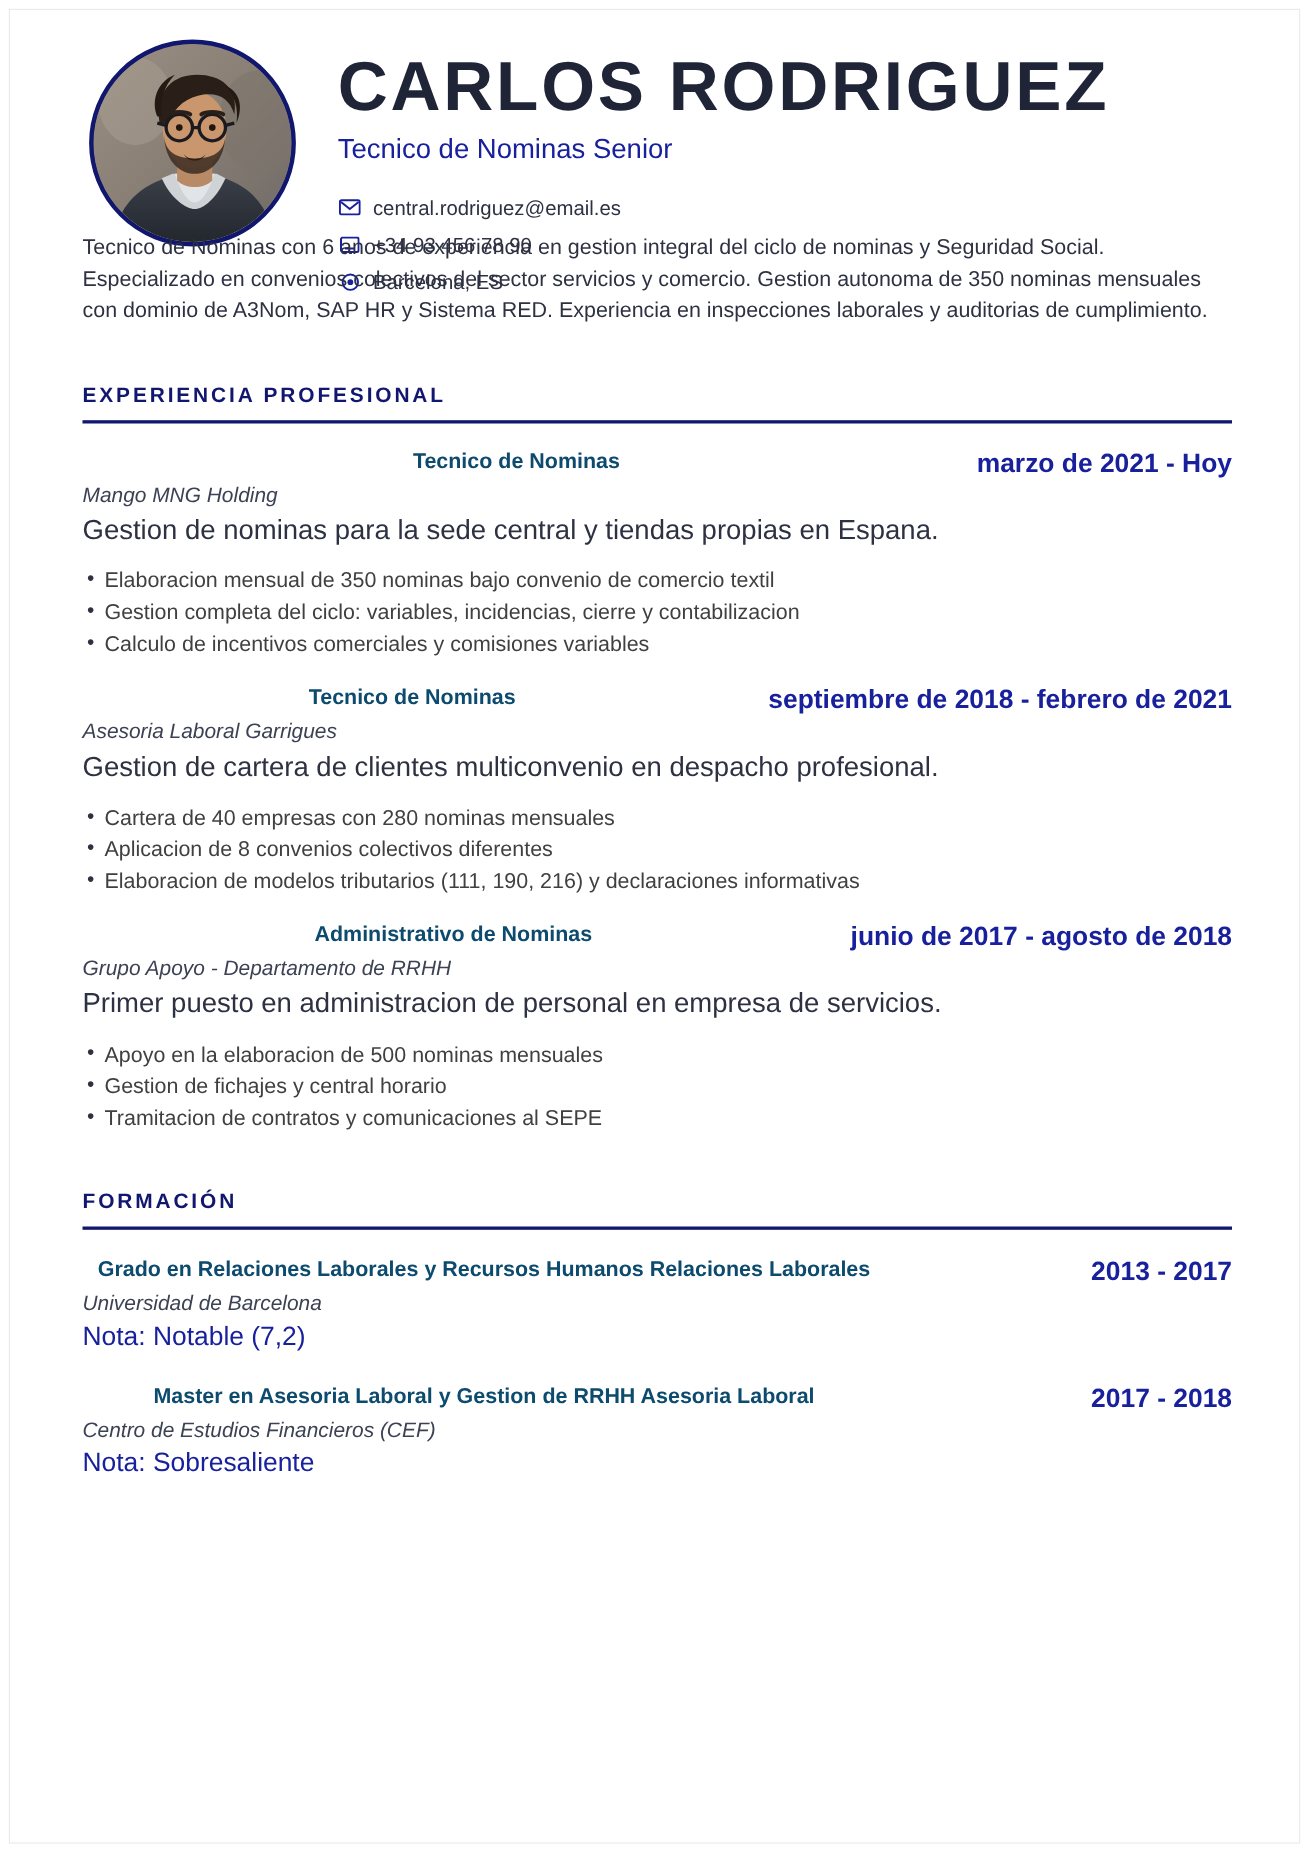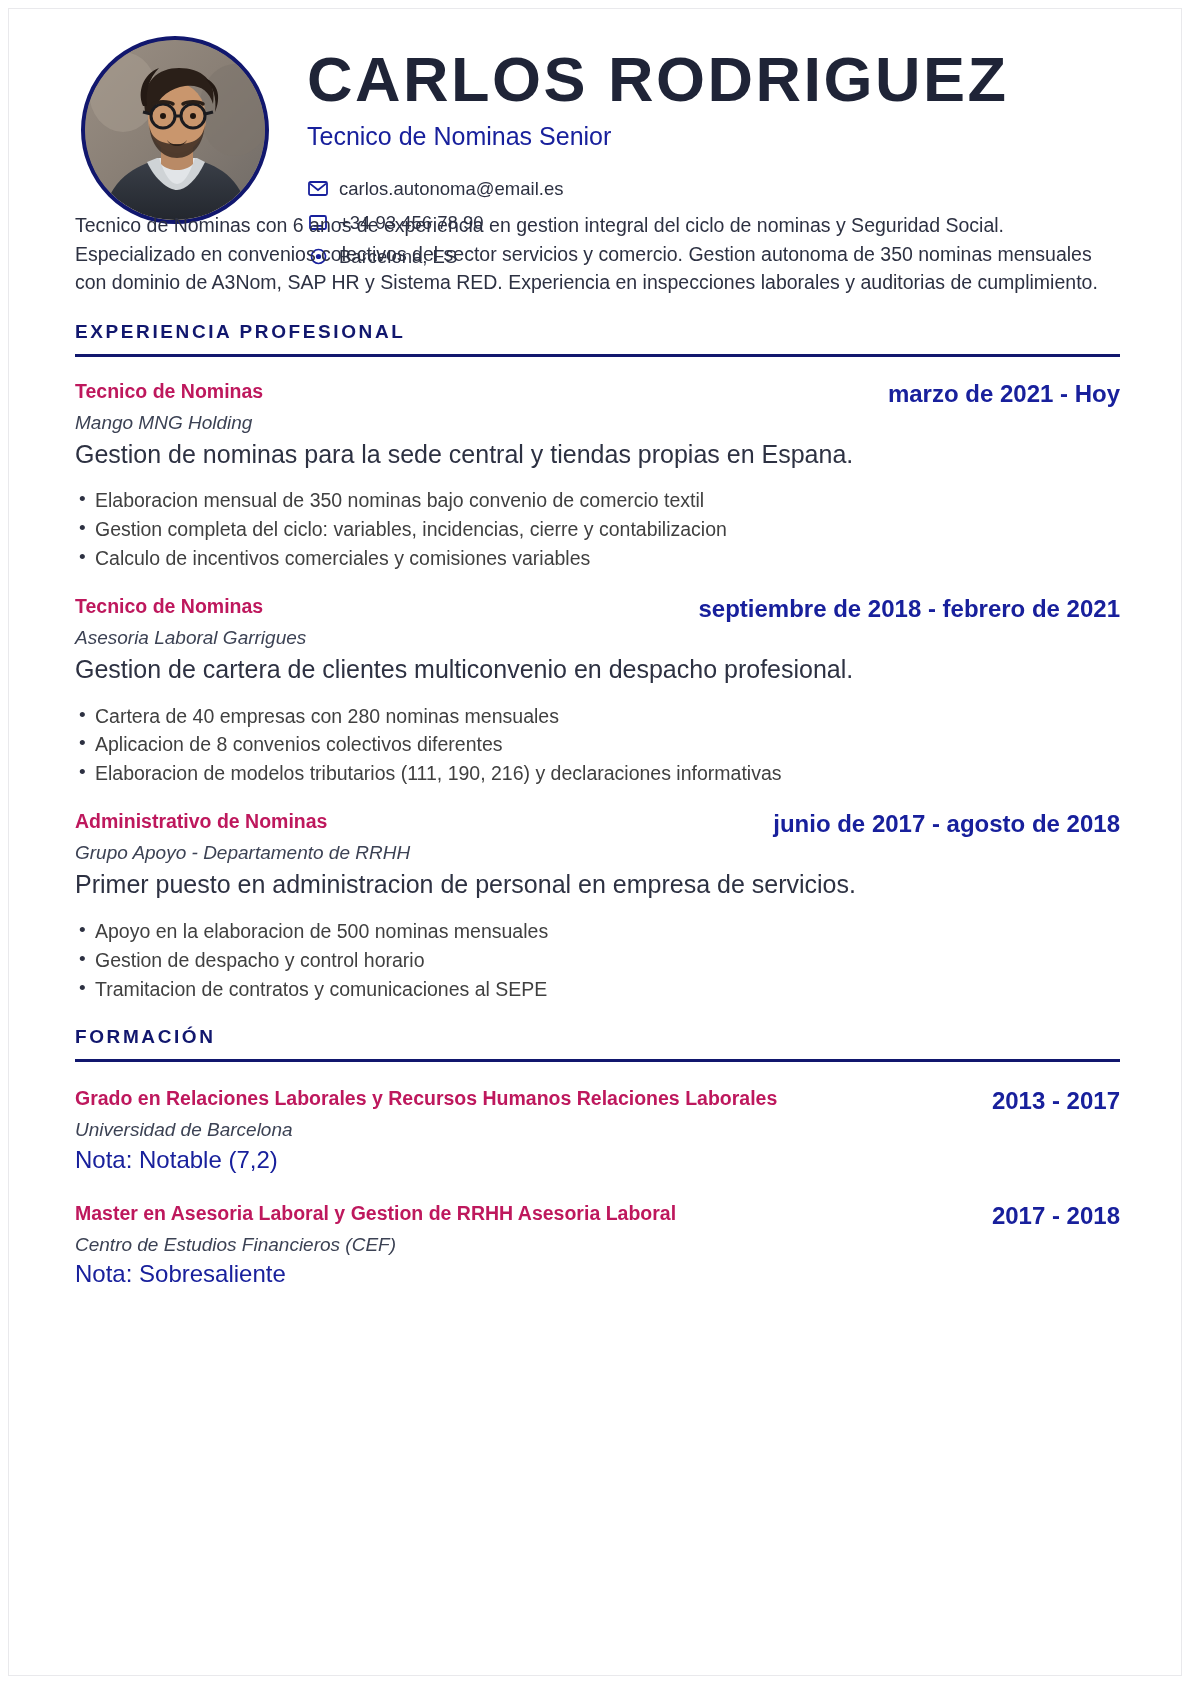--- a/index.html
+++ b/index.html
@@ -104,21 +104,21 @@
   .summary {
     position: relative;
     margin-top: -22px;
     font-size: 19.5px;
     line-height: 1.47;
     color: #2d3142;
     text-align: left;
   }
 
   
-  .section { margin-top: 24px; }
+  .section { margin-top: 52px; }
   .section-title {
     font-size: 19px;
     font-weight: bold;
     letter-spacing: 2.6px;
     color: #11176e;
     text-transform: uppercase;
   }
   .section-rule {
     border: 0;
     border-top: 3px solid #11176e;
@@ -128,23 +128,24 @@
   .entry { margin-top: 22px; }
   .entry-head {
     display: flex;
     justify-content: space-between;
     align-items: flex-start;
     gap: 24px;
   }
   .entry-title {
     font-size: 19.5px;
     font-weight: bold;
-    color: #be185d;
+    color: #0c4a6e;
     line-height: 1.3;
     flex: 1 1 auto;
+    text-align: center;
   }
   .entry-dates {
     font-size: 24px;
     font-weight: bold;
     color: #18209c;
     white-space: nowrap;
     flex: 0 0 auto;
     padding-top: 1px;
   }
   .entry-org {
@@ -259,21 +260,21 @@
 
         <div class="contact">
 
           <div class="contact-row">
             <span class="ci">
               <svg width="20" height="15" viewBox="0 0 20 15">
                 <rect x="1" y="1" width="18" height="13" rx="1.5" fill="none" stroke="#18209c" stroke-width="1.8"></rect>
                 <path d="M2 2.6 L10 9 L18 2.6" fill="none" stroke="#18209c" stroke-width="1.8"></path>
               </svg>
             </span>
-            <span>carlos.autonoma@email.es</span>
+            <span>central.rodriguez@email.es</span>
           </div>
 
           <div class="contact-row">
             <span class="ci">
               <svg width="18" height="15" viewBox="0 0 18 15">
                 <rect x="1" y="1" width="16" height="13" rx="1.5" fill="none" stroke="#18209c" stroke-width="1.8"></rect>
                 <rect x="4.5" y="10" width="9" height="1.8" fill="#18209c"></rect>
               </svg>
             </span>
             <span>+34 93 456 78 90</span>
@@ -329,21 +330,21 @@
 
       <div class="entry">
         <div class="entry-head">
           <div class="entry-title">Administrativo de Nominas</div>
           <div class="entry-dates">junio de 2017 - agosto de 2018</div>
         </div>
         <div class="entry-org">Grupo Apoyo - Departamento de RRHH</div>
         <div class="entry-desc">Primer puesto en administracion de personal en empresa de servicios.</div>
         <ul class="bullets">
           <li>Apoyo en la elaboracion de 500 nominas mensuales</li>
-          <li>Gestion de despacho y control horario</li>
+          <li>Gestion de fichajes y central horario</li>
           <li>Tramitacion de contratos y comunicaciones al SEPE</li>
         </ul>
       </div>
     </div>
 
     <div class="section">
       <div class="section-title">FORMACIÓN</div>
       <hr class="section-rule">
 
       <div class="entry edu">

